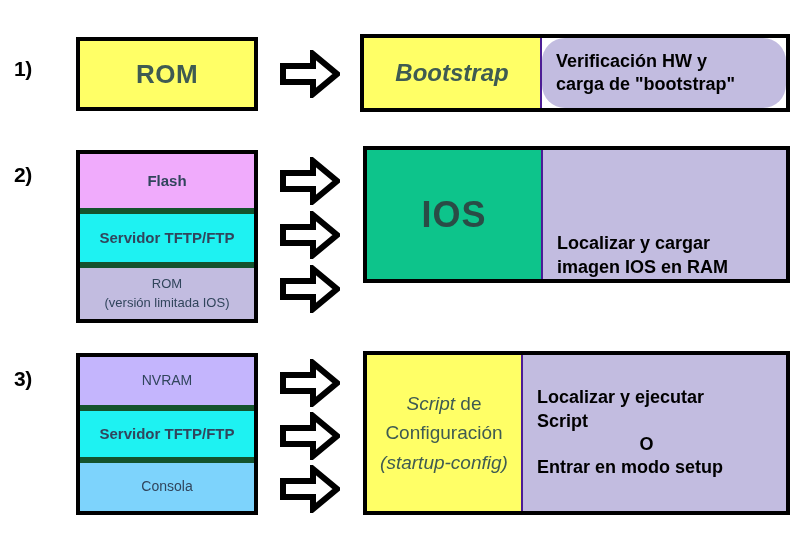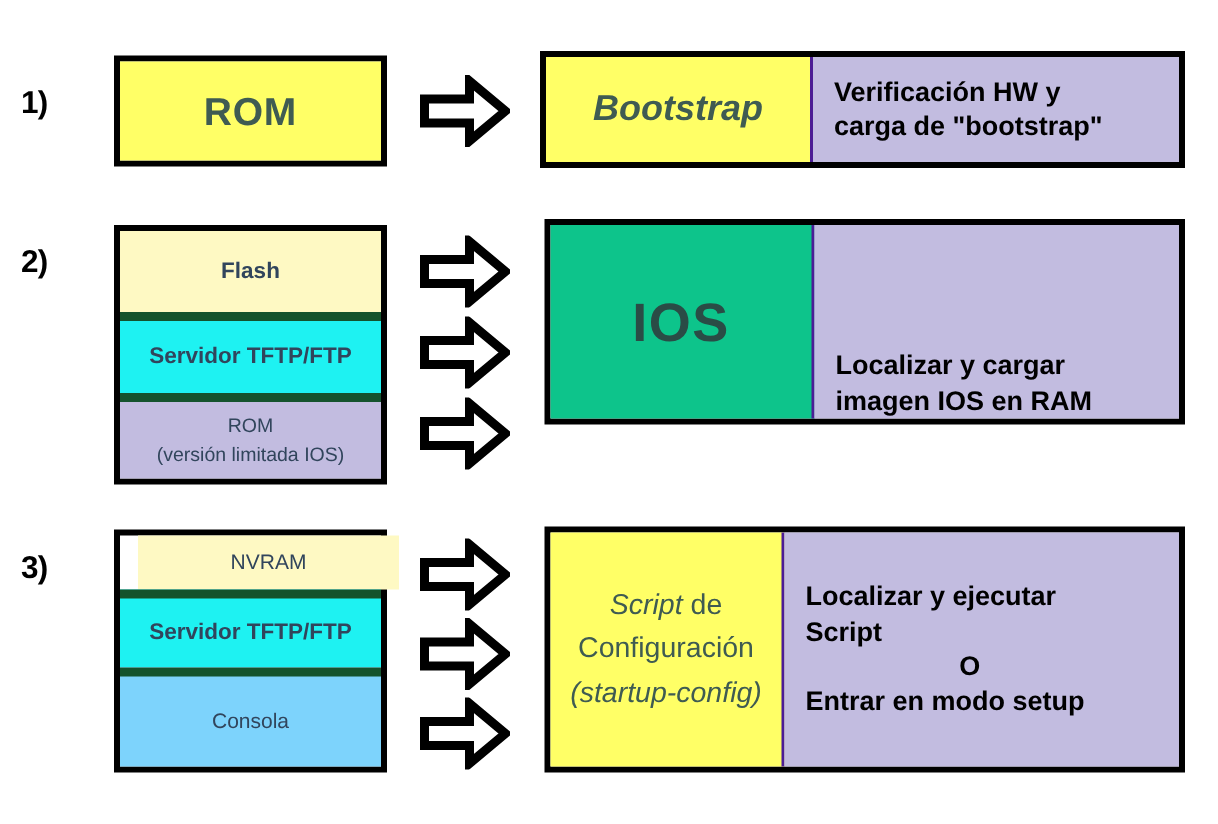--- a/index.html
+++ b/index.html
@@ -151,32 +151,32 @@
   </div>
 
   <div class="arrow" style="left:280px; top:50px;">
     <svg viewBox="0 0 60 48" preserveAspectRatio="none">
       <polygon points="3,16 33,16 33,4 57,24 33,44 33,32 3,32" fill="#ffffff" stroke="#000000" stroke-width="6" stroke-linejoin="miter"></polygon>
     </svg>
   </div>
 
   <div class="box split" style="left:360px; top:34px; width:430px; height:78px;">
     <div class="cell pane-left t-bootstrap" style="width:178px; background:#ffff66;">Bootstrap</div>
-    <div class="cell t-desc" style="flex:1; background:#c2bce0;">
+    <div class="cell t-desc" style="flex:1; background:#c2bce0;border-radius:23px;">
       <div>
         <div>Verificación HW y</div>
         <div>carga de "bootstrap"</div>
       </div>
     </div>
   </div>
 
   <div class="step-label" style="left:14px; top:163px;">2)</div>
 
   <div class="box stack" style="left:76px; top:150px; width:182px; height:173px;">
-    <div class="cell t-small" style="height:54px; background:#fef9c3;">Flash</div>
+    <div class="cell t-small" style="height:54px; background:#f0abfc;">Flash</div>
     <div class="cell t-small" style="height:54px; background:#1ef2f2;">Servidor TFTP/FTP</div>
     <div class="cell t-small-2line" style="flex:1; background:#c2bce0;">
       <div>
         <div>ROM</div>
         <div>(versión limitada IOS)</div>
       </div>
     </div>
   </div>
 
   <div class="arrow" style="left:280px; top:157px;">
@@ -201,21 +201,21 @@
       <div>
         <div>Localizar y cargar</div>
         <div>imagen IOS en RAM</div>
       </div>
     </div>
   </div>
 
   <div class="step-label" style="left:14px; top:367px;">3)</div>
 
   <div class="box stack" style="left:76px; top:353px; width:182px; height:162px;">
-    <div class="cell t-small-plain" style="height:36px; background:#fef9c3;margin-left:12px;">NVRAM</div>
+    <div class="cell t-small-plain" style="height:48px; background:#c4b5fd;">NVRAM</div>
     <div class="cell t-small" style="height:52px; background:#1ef2f2;">Servidor TFTP/FTP</div>
     <div class="cell t-small-plain" style="flex:1; background:#7dd3fc;">Consola</div>
   </div>
 
   <div class="arrow" style="left:280px; top:359px;">
     <svg viewBox="0 0 60 48" preserveAspectRatio="none">
       <polygon points="3,16 33,16 33,4 57,24 33,44 33,32 3,32" fill="#ffffff" stroke="#000000" stroke-width="6" stroke-linejoin="miter"></polygon>
     </svg>
   </div>
   <div class="arrow" style="left:280px; top:412px;">

